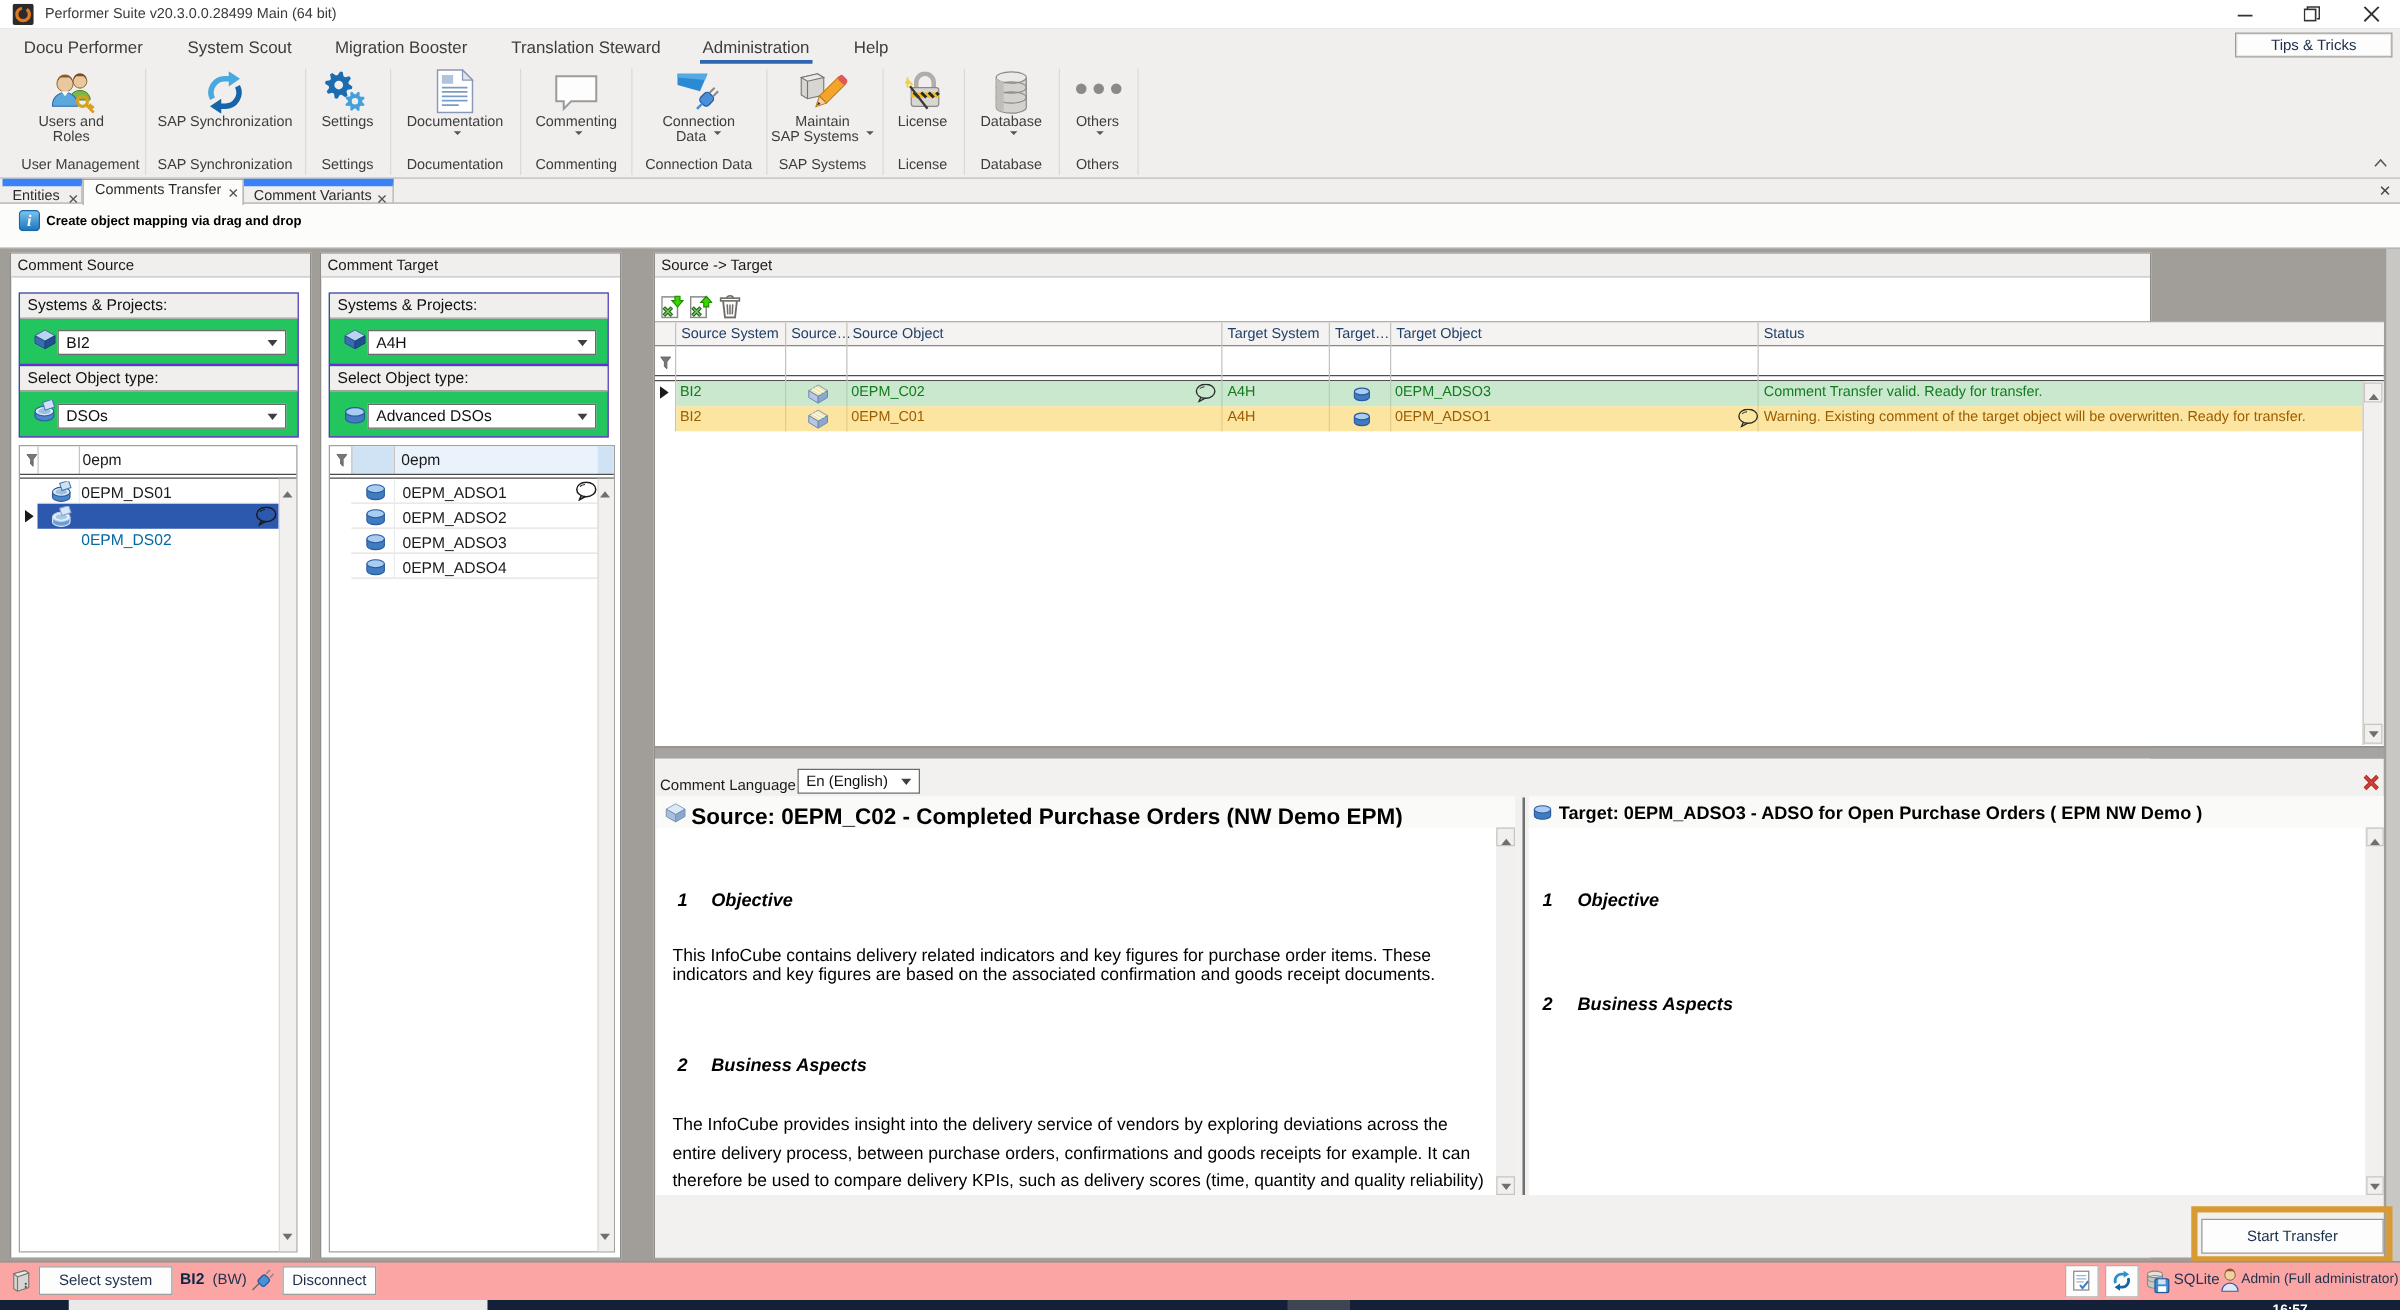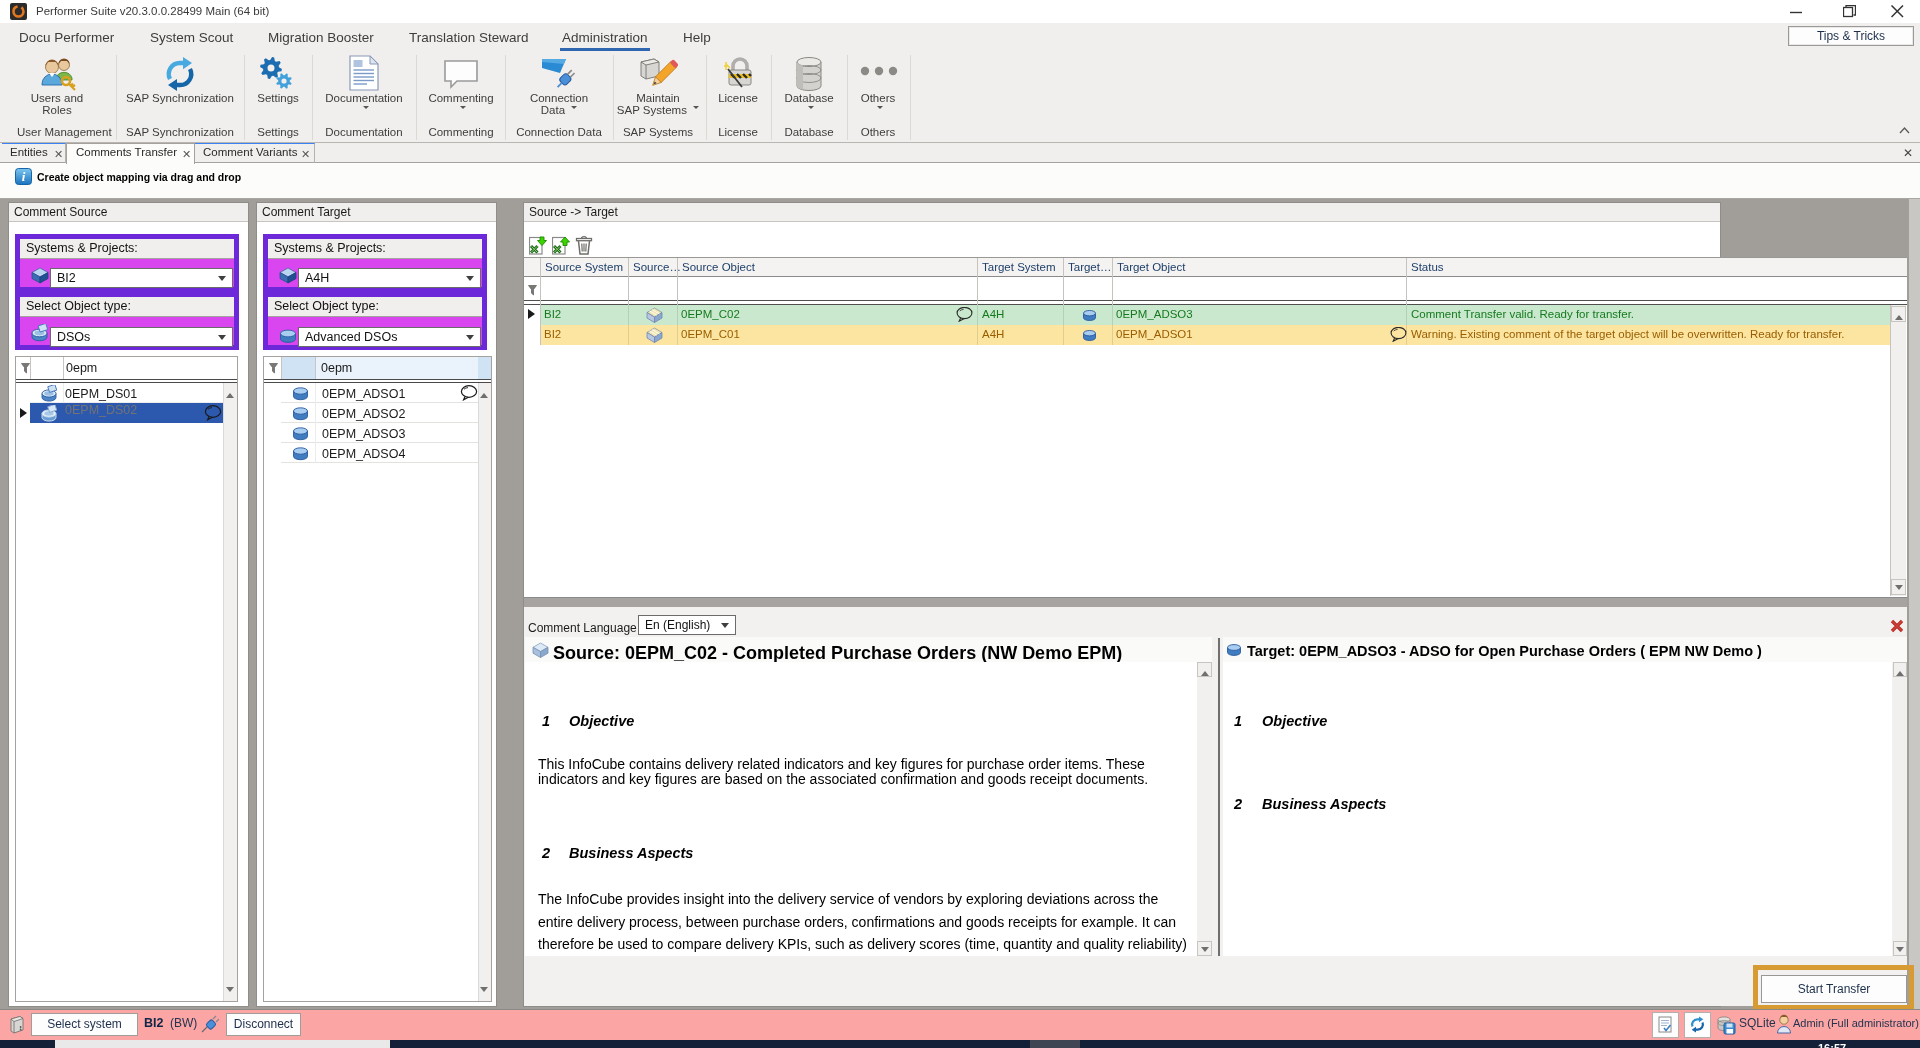--- a/index.html
+++ b/index.html
@@ -9,27 +9,27 @@
 #titlebar{left:0;top:0;width:1920px;height:23px;background:#fff}
 #titlebar .t{left:36px;top:5px;font-size:11.5px;color:#3a3a3a}
 #menubar{left:0;top:23px;width:1920px;height:29px;background:#f0efed}
 .mi{top:7px;font-size:13.5px;color:#3d3d3d}
 #ribbon{left:0;top:52px;width:1920px;height:91px;background:#f0efed;border-bottom:1px solid #b9b6b2}
 .rsep{top:3px;width:1px;height:85px;background:#dcd9d5}
 .rlab{font-size:11.5px;color:#3d3d3d;text-align:center;white-space:nowrap}
 .glab{top:74px;font-size:11.5px;color:#3d3d3d;text-align:center;white-space:nowrap}
 .car{display:inline-block;width:0;height:0;border:3.5px solid transparent;border-top-color:#555;vertical-align:2px;margin-left:3px}
 #tabstrip{left:0;top:143px;width:1920px;height:20px;background:#f0efed;border-bottom:1px solid #a5a29e}
-.tab{top:0;height:20px;border-right:1px solid #b6b3af;border-top:1px solid #3b82f6;font-size:11.5px;color:#2a2a2a}
+.tab{top:0;height:20px;border-right:1px solid #b6b3af;border-top:6px solid #3b82f6;font-size:11.5px;color:#2a2a2a}
 .tab .x{position:absolute;top:4px;font-size:11px;color:#555}
 #tabact{background:#fcfcfb;border:1px solid #a5a29e;border-bottom:none;height:21px;z-index:3}
 #infobar{left:0;top:163px;width:1920px;height:36px;background:#fcfcfb;border-bottom:1px solid #aaa7a3}
 .panel{background:#fff;border:1px solid #8f8d89}
 .phead{left:0;top:0;right:0;height:19px;background:#f0efed;border-bottom:1px solid #c8c5c1;font-size:12px;color:#1a1a1a;padding-left:5px;line-height:18px}
-.gbox{border:5px solid #6d28d9;background:#d946ef}
+.gbox{border:1px solid #6d28d9;background:#22c55e}
 .glabel{left:0;top:0;right:0;height:20px;background:#f0efed;border-bottom:1px solid #a5a29e;font-size:12.5px;color:#111;padding-left:6px;line-height:19px}
 .combo{background:#fff;border:1px solid #6b6b6b;font-size:12.5px;color:#111}
 .combo .v{position:absolute;left:6px;top:2px}
 .combo .ar{position:absolute;right:6px;top:7px;width:0;height:0;border:4px solid transparent;border-top:5px solid #3f3f3f}
 .lst{border:1px solid #a5a29e;background:#fff}
 .cell{font-size:12.5px;color:#1a1a1a;white-space:nowrap}
 .t11{font-size:11.5px;white-space:nowrap}
 .sbtn{background:#f1f0ee;border:1px solid #c8c5c1}
 .uar{width:0;height:0;border:4px solid transparent;border-bottom:5px solid #6f6f6f}
 .dar{width:0;height:0;border:4px solid transparent;border-top:5px solid #6f6f6f}
@@ -248,21 +248,21 @@
             <rect x="8.5" y="0.5" width="7.5" height="6" fill="#cfe2f4" stroke="#4a7ab8" stroke-width="0.9" transform="rotate(-18 12 3.5)"></rect>
           </svg>
    <div class="a cell" style="left:49px;top:30px">0EPM_DS01</div>
    <div class="a" style="left:14px;top:46px;width:193px;height:20px;background:#2c59ae"></div>
    <svg class="a" style="left:24px;top:48px" width="18" height="17">
             <path d="M2 8.5 L2 12.5 A7 3.6 0 0 0 16 12.5 L16 8.5" fill="#6a9ed4" stroke="#dce8f4" stroke-width="0.9"></path>
             <ellipse cx="9" cy="8.5" rx="7" ry="3.6" fill="#e8f2fa" stroke="#c0d4ea" stroke-width="0.9"></ellipse>
             <ellipse cx="9" cy="8.5" rx="4.7" ry="2.2" fill="#a8c8e8"></ellipse>
             <rect x="8.5" y="0.5" width="7.5" height="6" fill="#d8e8f6" stroke="#88a8d0" stroke-width="0.9" transform="rotate(-18 12 3.5)"></rect>
           </svg>
-   <div class="a cell" style="left:49px;top:46px;color:#737373">0EPM_DS02</div>
+   <div class="a cell" style="left:49px;top:68px;color:#0369a1">0EPM_DS02</div>
    <svg class="a" style="left:188px;top:48px" width="18" height="16">
             <ellipse cx="9" cy="6.5" rx="7.6" ry="5.8" fill="none" stroke="#1a1a1a" stroke-width="1.2"></ellipse>
             <path d="M5 11.5 L3.6 14.8 L8.3 12.2" fill="none" stroke="#1a1a1a" stroke-width="1.2"></path>
             <path d="M4 4.2 A6 4.5 0 0 1 8 2.6" fill="none" stroke="#1a1a1a" stroke-width="0.9"></path>
           </svg>
    <svg class="a" style="left:4px;top:51px" width="7" height="10">
             <polygon points="0,0 7,5 0,10" fill="#1a1a1a"></polygon>
           </svg>
    <div class="a" style="left:207px;top:26px;width:14px;height:618px;background:#f1f0ee;border-left:1px solid #dcdad7"></div>
    <div class="a uar" style="left:210px;top:32px"></div>

